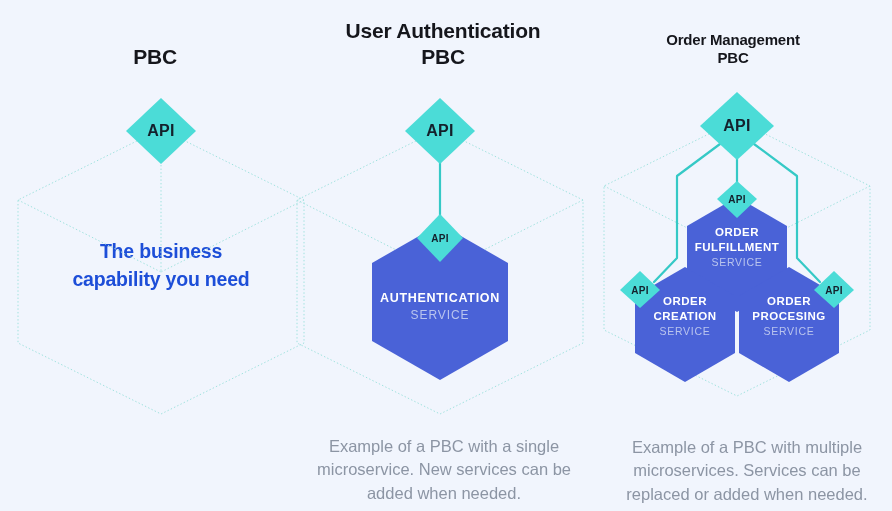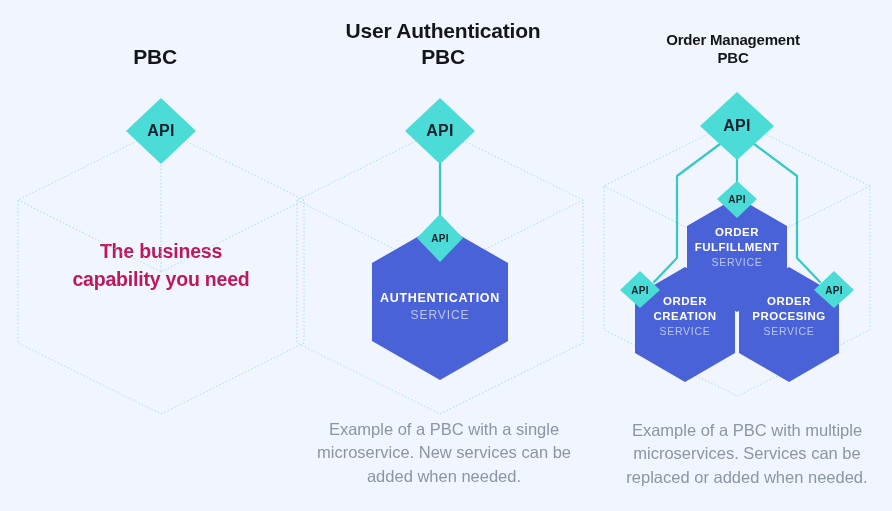--- a/index.html
+++ b/index.html
@@ -36,33 +36,34 @@
   #title-1 { left: 40px;  top: 44px; width: 230px; font-size: 21px; }
   #title-2 { left: 316px; top: 18px; width: 254px; font-size: 21px; }
   #title-3 { left: 606px; top: 31px; width: 254px; font-size: 15px; }
 
   .panel-caption {
     position: absolute;
     text-align: center;
     color: #8c95a4;
     font-size: 16.5px;
     line-height: 1.42;
+    margin-top: 17px;
   }
   #caption-2 { left: 306px; top: 418px; width: 276px; }
   #caption-3 { left: 608px; top: 419px; width: 278px; text-align: center; }
 
   #center-label {
     position: absolute;
     left: 30px;
     top: 238px;
     width: 262px;
     text-align: center;
     font-size: 19.5px;
     font-weight: 700;
-    color: #be185d;
+    color: #1d4ed8;
     line-height: 1.42;
     letter-spacing: -0.2px;
   }
 
   .svg-text {
     font-family: "Liberation Sans", sans-serif;
     text-anchor: middle;
     dominant-baseline: middle;
   }
   .api-lg   { font-size: 16px; font-weight: 700; fill: #14212c; letter-spacing: 0.3px; }

